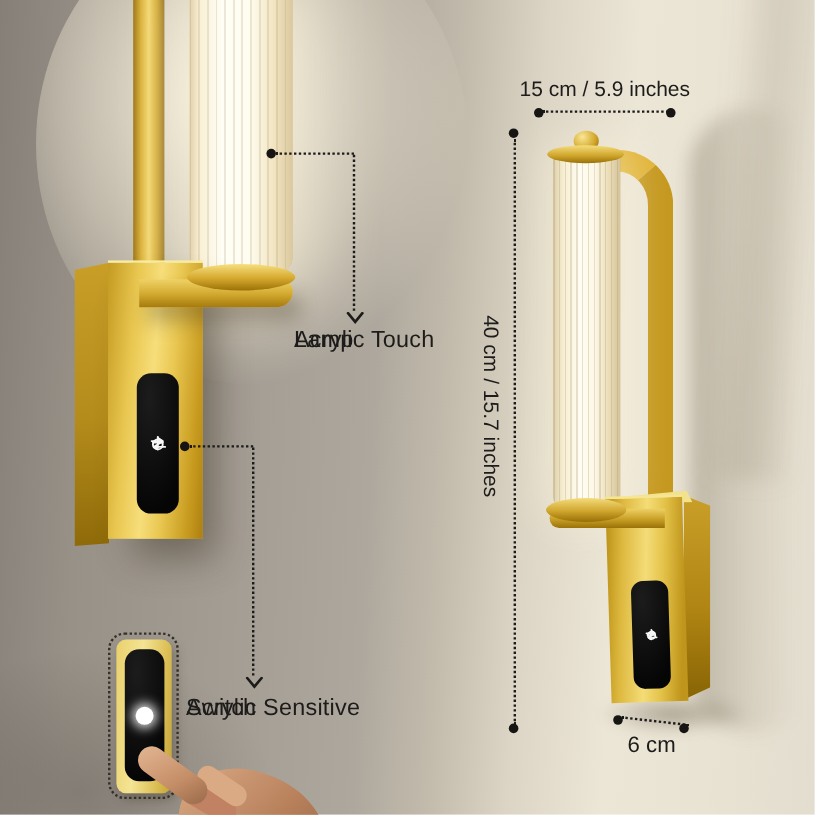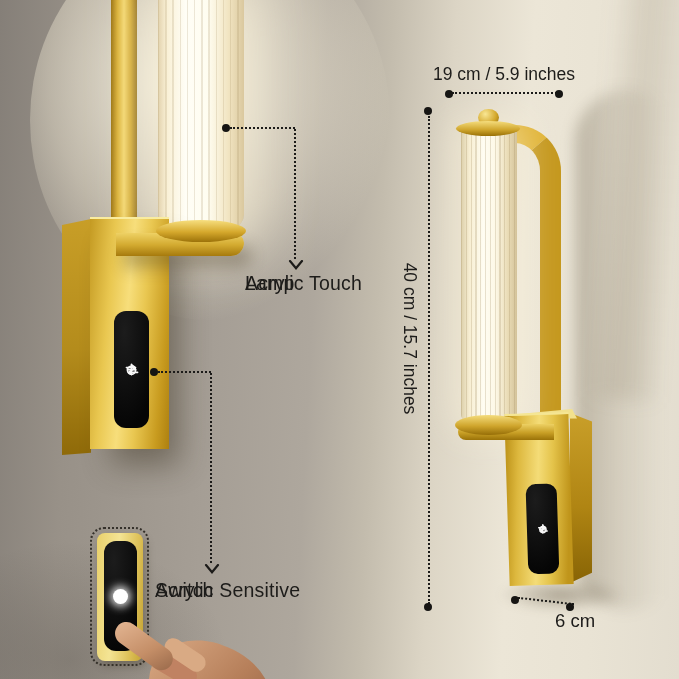--- a/index.html
+++ b/index.html
@@ -193,21 +193,21 @@
   .m-height-dot-t{left:424px;top:107px;}
   .m-height-dot-b{left:424px;top:603px;}
   .m-height-label{
     left:319px;top:328px;width:180px;text-align:center;
     transform:rotate(90deg);transform-origin:center;
   }
 
   .m-depth-line{left:518px;top:600px;width:56px;transform:rotate(6.5deg);}
   .m-depth-dot-l{left:511px;top:596px;}
   .m-depth-dot-r{left:566px;top:603px;}
-  .m-depth-label{left:518px;top:610px;width:50px;text-align:center;font-size:18.5px;margin-left:32px;}
+  .m-depth-label{left:518px;top:610px;width:50px;text-align:center;font-size:18.5px;}
 
   
   .inset-border{
     left:90px;top:527px;width:59px;height:139px;
     border:2.5px dotted #35312b;border-radius:14px;z-index:38;
   }
   .inset-card{
     left:97px;top:533px;width:46px;height:128px;border-radius:8px;
     background:linear-gradient(95deg,#e9d06b,#f4e494 40%,#dcbf55 76%,#c3a232);
     box-shadow:3px 5px 9px rgba(58,48,28,0.35);
@@ -316,21 +316,21 @@
   <div class="dotted-h sw-h"></div>
   <div class="dotted-v sw-v"></div>
   <svg class="chevron sw-arrow" width="16" height="10" viewBox="0 0 16 10">
     <path d="M2 1 L8 8.2 L14 1"></path>
   </svg>
   <div class="label sw-text">
     <div>Switch Sensitive</div>
     <div>Acrylic</div>
   </div>
 
-  <div class="mlabel m-width-label">19 cm / 5.9 inches</div>
+  <div class="mlabel m-width-label">15 cm / 5.9 inches</div>
   <div class="dotted-h m-width-line"></div>
   <div class="dot m-width-dot-l"></div>
   <div class="dot m-width-dot-r"></div>
 
   <div class="dotted-v m-height-line"></div>
   <div class="dot m-height-dot-t"></div>
   <div class="dot m-height-dot-b"></div>
   <div class="mlabel m-height-label">40 cm / 15.7 inches</div>
 
   <div class="dotted-h m-depth-line"></div>

